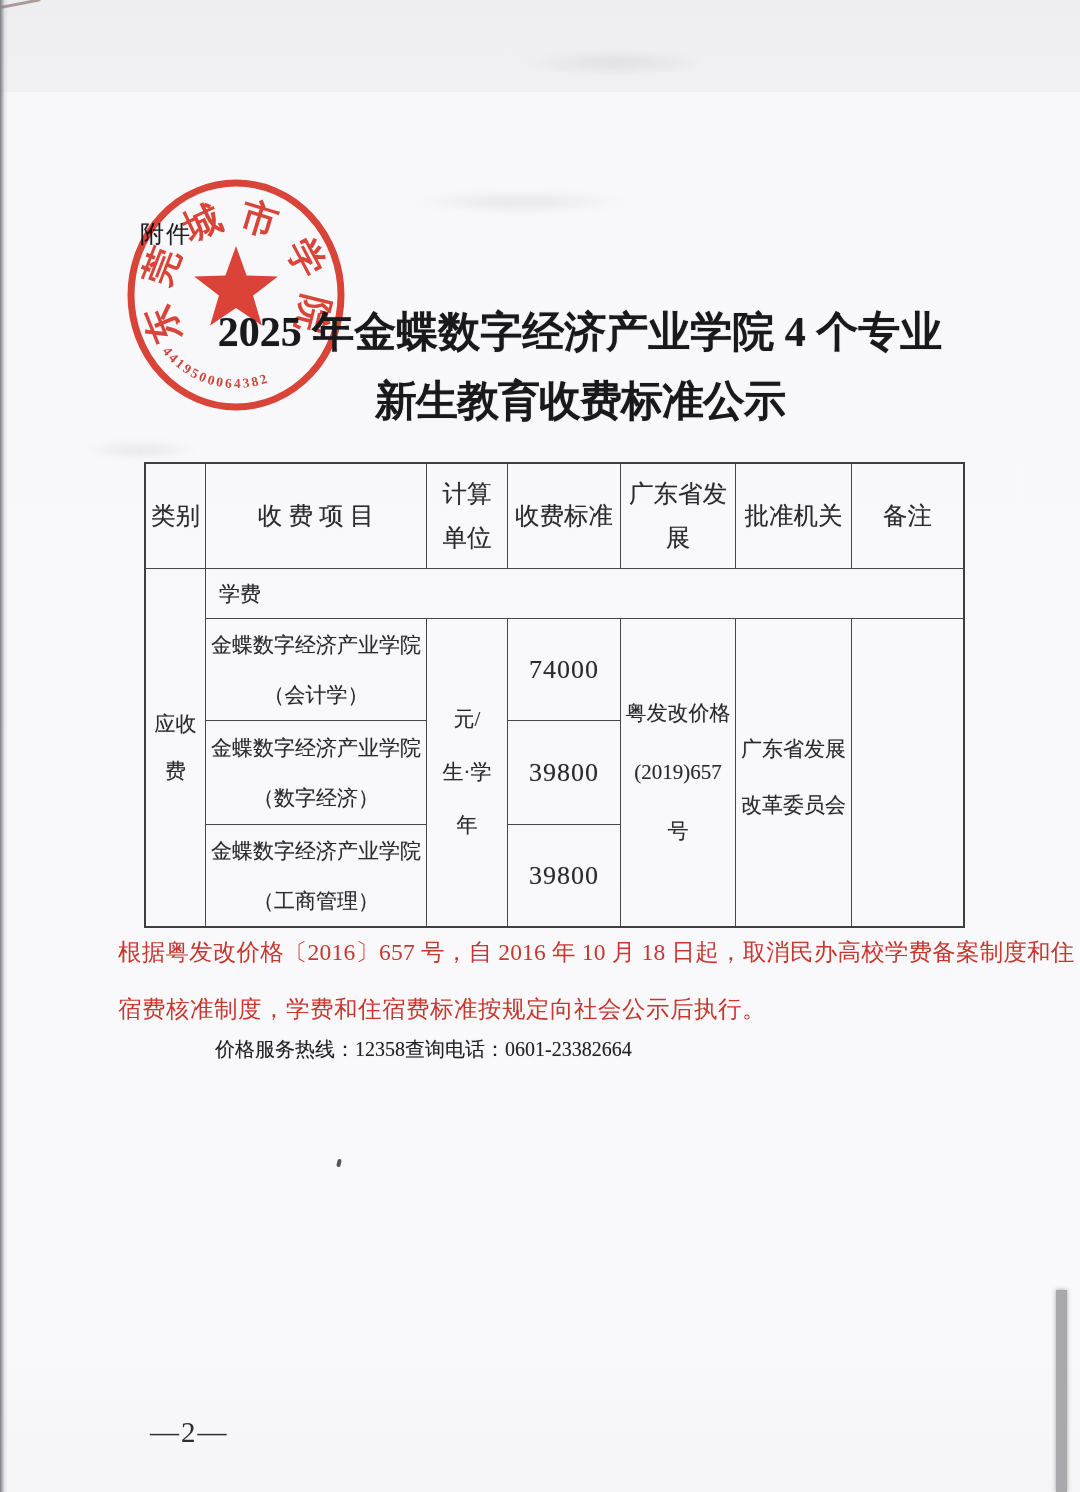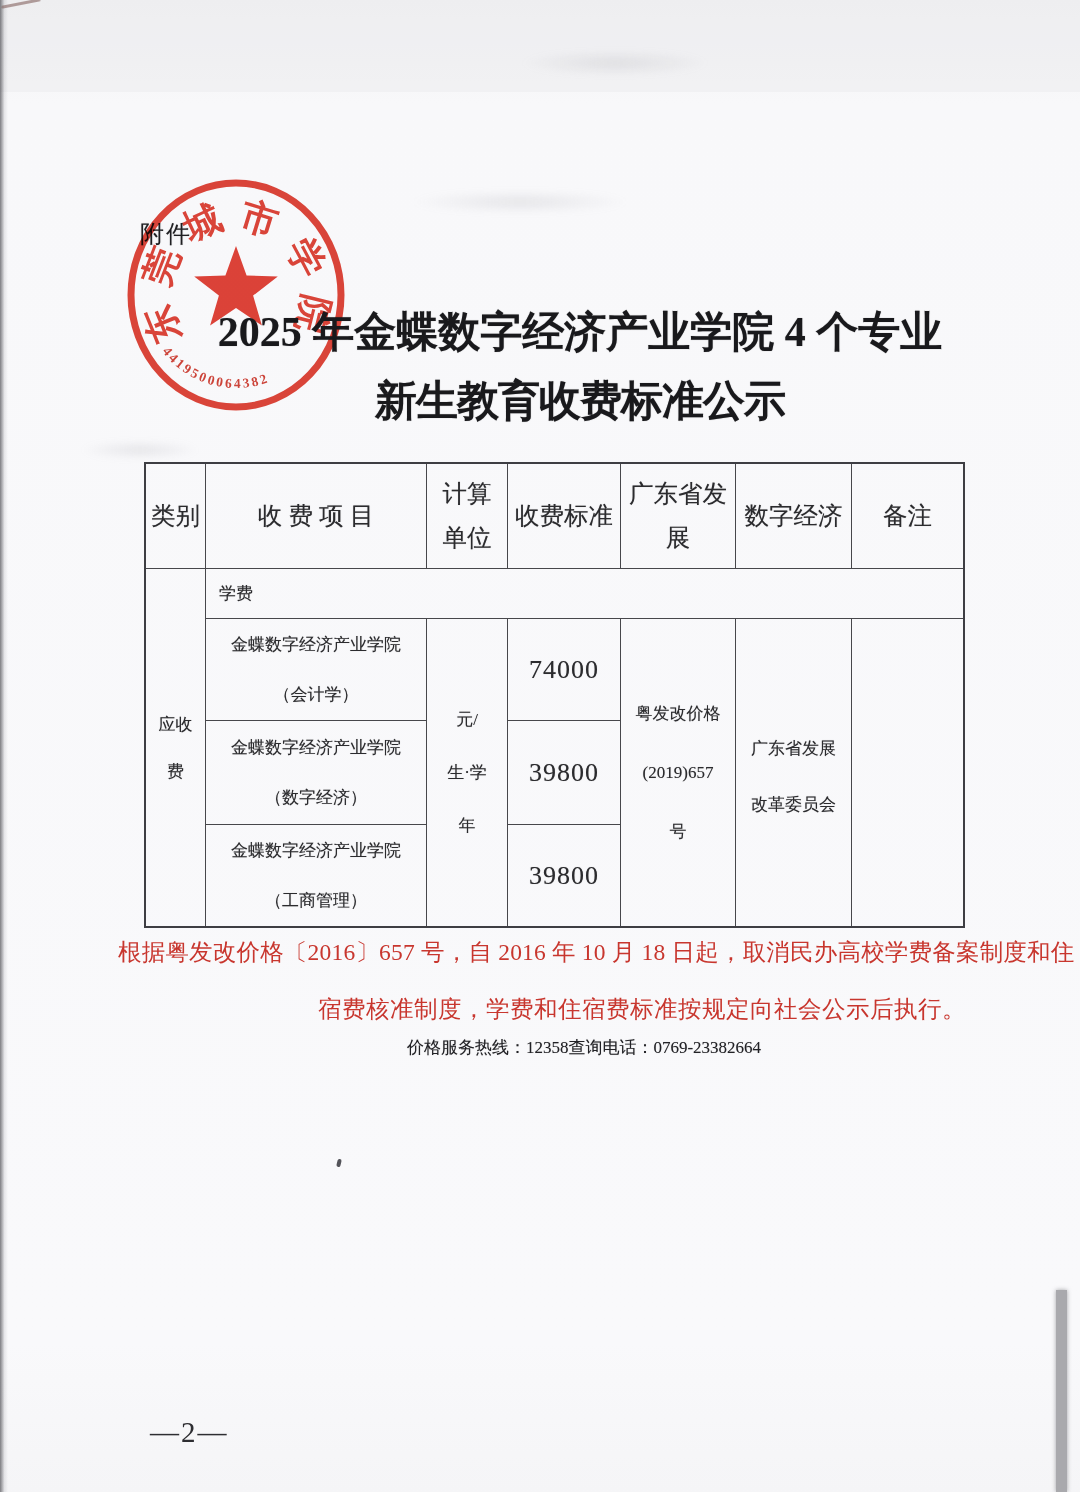--- a/index.html
+++ b/index.html
@@ -39,40 +39,40 @@
   
   .fee-table{
     position:absolute;left:144px;top:462px;
     display:grid;border:2px solid #3e3e43;
     grid-template-columns:60px 221px 81px 113px 115px 116px 111px;
     grid-template-rows:105px 50px 102px 104px 101px;
     background:transparent;
   }
   .cell{display:flex;align-items:center;justify-content:center;text-align:center;
     border-right:1.5px solid #47474b;border-bottom:1.5px solid #47474b;
-    font-size:17px;line-height:50px;white-space:pre-line;box-sizing:border-box;
+    font-size:21px;line-height:50px;white-space:pre-line;box-sizing:border-box;
     color:#2b2b2e;text-shadow:0 0 .8px rgba(45,45,45,.4);}
   .no-br{border-right:none;}
   .no-bb{border-bottom:none;}
   .hcell{font-size:24.5px;line-height:44px;}
   .cat{line-height:47px;}
   .section{justify-content:flex-start;padding-left:13px;line-height:26px;}
   .fee{font-size:26px;letter-spacing:1px;}
   .unit{line-height:53px;}
   .adoc{line-height:59px;}
   .aorg{line-height:56px;padding-top:8px;}
 
   
-  .note{position:absolute;left:118px;top:936px;width:848px;text-align:right;font-size:23.5px;
+  .note{position:absolute;left:118px;top:936px;width:848px;text-align:left;font-size:23.5px;
     font-weight:500;}
   .note .n1{white-space:nowrap;letter-spacing:.2px;}
   .note .n2{margin-top:25px;letter-spacing:.5px;}
   .contacts{position:absolute;left:215px;top:1036px;width:642px;display:flex;
-    justify-content:center;font-size:17px;color:#222226;
-    text-shadow:0 0 .8px rgba(40,40,40,.35);margin-left:48px;}
+    justify-content:flex-start;font-size:20px;color:#222226;
+    text-shadow:0 0 .8px rgba(40,40,40,.35);}
   .pagenum{position:absolute;left:150px;top:1416px;font-size:29px;letter-spacing:2px;color:#2e2e32;}
 </style>
 </head>
 <body>
 
 <div class="page">
 
   <div class="topband"></div>
   <div class="edge-left"></div>
   <div class="corner-mark"></div>
@@ -107,21 +107,21 @@
   </div>
 
   <div class="fee-table">
 
     <div class="cell hcell" style="grid-column:1;grid-row:1">类别</div>
     <div class="cell hcell" style="grid-column:2;grid-row:1">收 费 项 目</div>
     <div class="cell hcell" style="grid-column:3;grid-row:1">计算
 单位</div>
     <div class="cell hcell" style="grid-column:4;grid-row:1">收费标准</div>
     <div class="cell hcell" style="grid-column:5;grid-row:1">广东省发展</div>
-    <div class="cell hcell" style="grid-column:6;grid-row:1">数字经济</div>
+    <div class="cell hcell" style="grid-column:6;grid-row:1">批准机关</div>
     <div class="cell hcell no-br" style="grid-column:7;grid-row:1">备注</div>
 
     <div class="cell cat no-bb" style="grid-column:1;grid-row:2/span 4">应收
 费</div>
 
     <div class="cell section no-br" style="grid-column:2/span 6;grid-row:2">学费</div>
 
     <div class="cell" style="grid-column:2;grid-row:3">金蝶数字经济产业学院
 （会计学）</div>
     <div class="cell fee" style="grid-column:4;grid-row:3">74000</div>
@@ -145,18 +145,18 @@
     <div class="cell no-bb no-br" style="grid-column:7;grid-row:3/span 3"></div>
   </div>
 
   <div class="note" style="color:#c8362e">
     <div class="n1">根据粤发改价格〔2016〕657 号，自 2016 年 10 月 18 日起，取消民办高校学费备案制度和住</div>
     <div class="n2">宿费核准制度，学费和住宿费标准按规定向社会公示后执行。</div>
   </div>
 
   <div class="contacts">
     <span>价格服务热线：12358</span>
-    <span>查询电话：0769-23382664</span>
+    <span>查询电话：0601-23382664</span>
   </div>
 
   <div class="pagenum">—2—</div>
 
 </div>
 
 </body></html>

